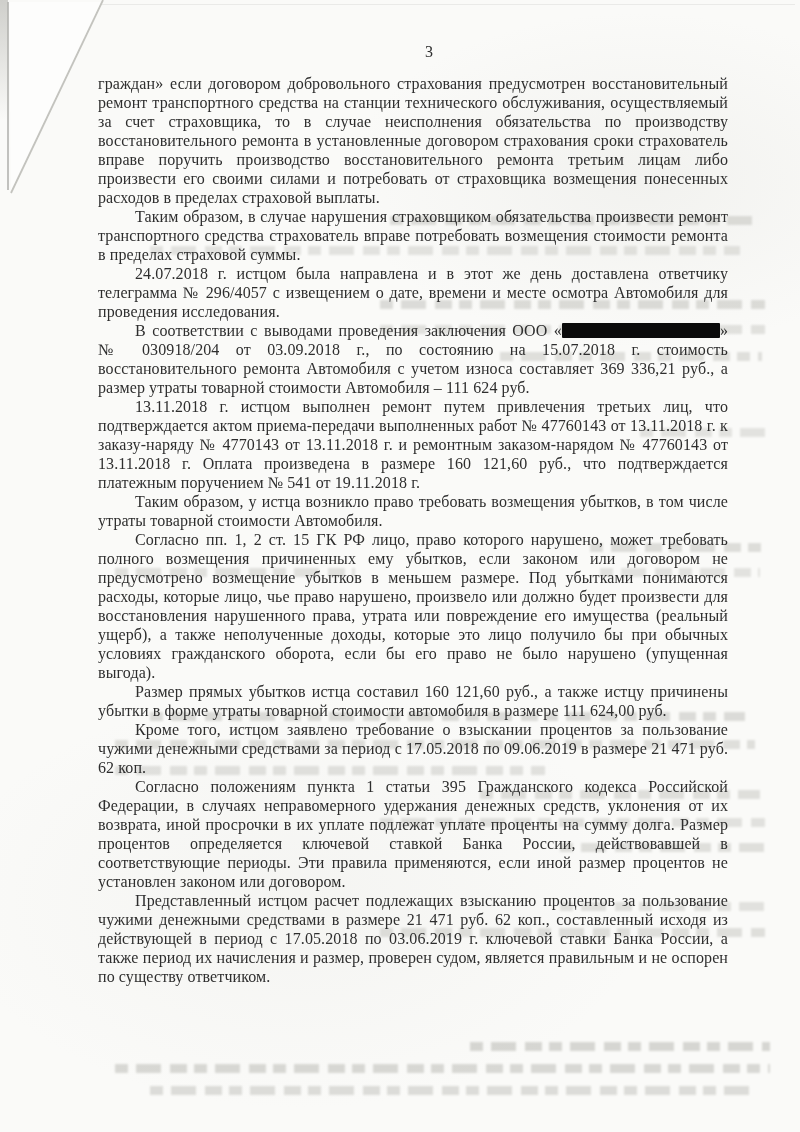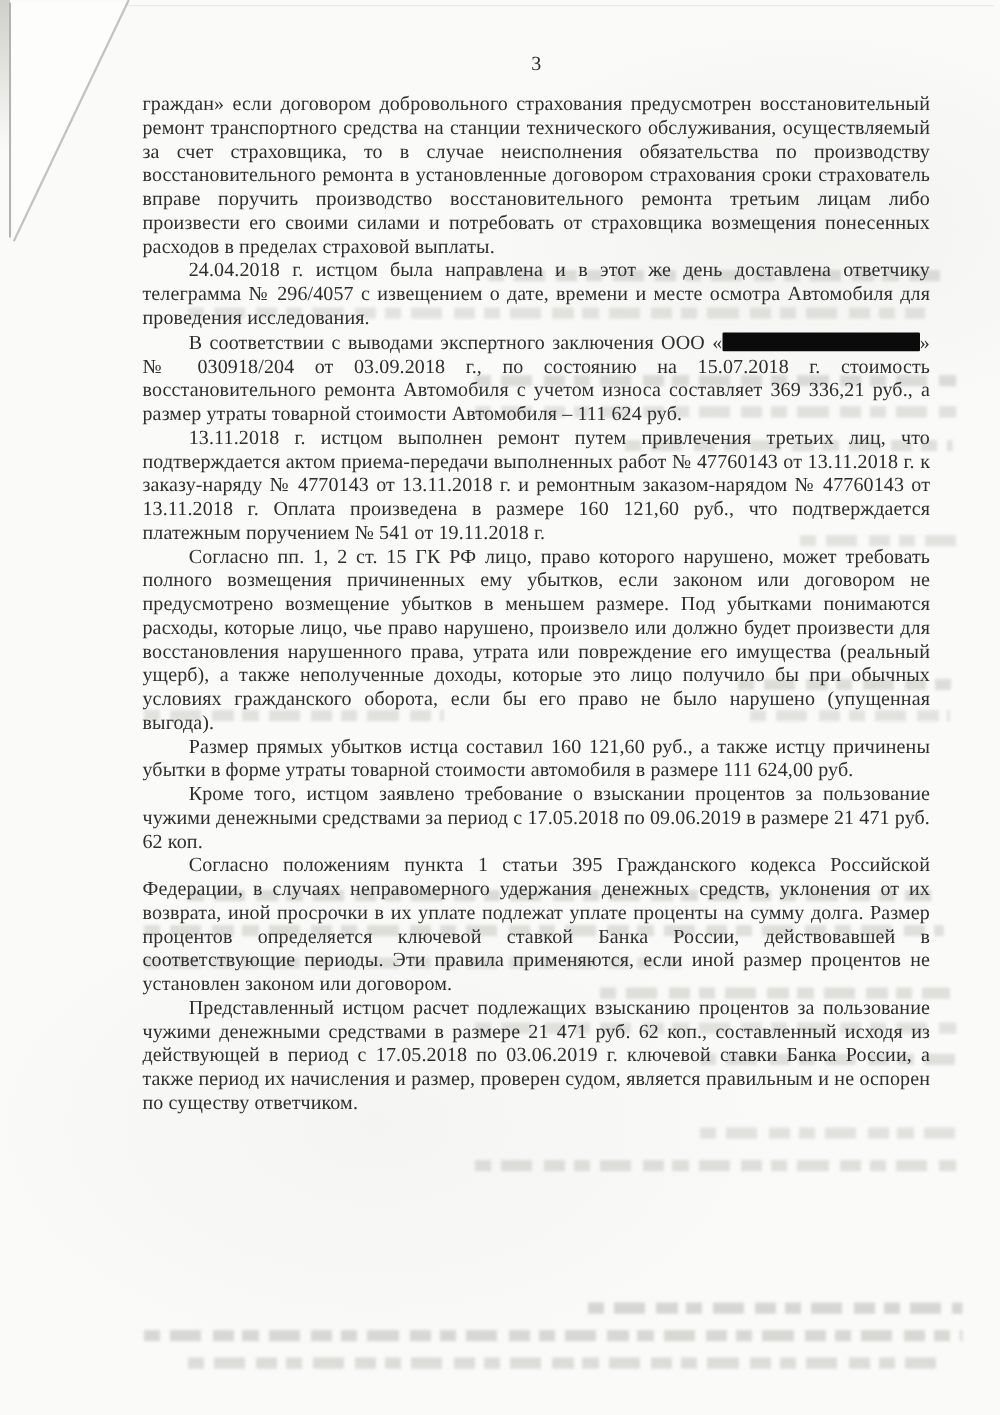--- a/index.html
+++ b/index.html
@@ -10,21 +10,21 @@
       radial-gradient(ellipse 500px 300px at 300px 900px, rgba(210,210,204,.14), rgba(0,0,0,0) 70%),
       #fafaf8;
     font-family:"Liberation Serif","DejaVu Serif",serif;
     color:#2e2e2e;
   }
   .top-edge-line{position:absolute;left:95px;top:4px;width:700px;height:1px;background:#dddddad9;opacity:.65;}
   .left-edge-shade{position:absolute;left:0;top:0;width:8px;height:120px;
     background:linear-gradient(180deg,#cfcfcb, rgba(207,207,203,0));}
   .pageno{position:absolute;top:43px;left:114px;width:630px;text-align:center;font-size:16px;}
   .body-text{
-    position:absolute;top:74px;left:114px;width:630px;
+    position:absolute;top:74px;left:98px;width:630px;
     font-size:16px;line-height:19px;text-align:justify;letter-spacing:.1px;
   }
   .body-text p{margin:0;text-indent:37px;}
   .body-text p.no-indent{text-indent:0;}
   .redaction{
     display:inline-block;width:158px;height:15px;background:#0b0b0b;
     vertical-align:baseline;transform:translateY(2px);border-radius:1px;
   }
   .bleed{
     position:absolute;height:9px;filter:blur(1.2px);pointer-events:none;
@@ -66,23 +66,25 @@
   <div class="bleed" style="left:560px;top:902px;width:205px;opacity:.27"></div>
   <div class="bleed" style="left:380px;top:928px;width:385px;opacity:.3"></div>
   <div class="bleed" style="left:470px;top:1042px;width:300px;opacity:.4"></div>
   <div class="bleed" style="left:115px;top:1064px;width:655px;opacity:.38"></div>
   <div class="bleed" style="left:150px;top:1086px;width:600px;opacity:.33"></div>
 
   <div class="pageno">3</div>
 
   <div class="body-text">
     <p class="no-indent">граждан» если договором добровольного страхования предусмотрен восстановительный ремонт транспортного средства на станции технического обслуживания, осуществляемый за счет страховщика, то в случае неисполнения обязательства по производству восстановительного ремонта в установленные договором страхования сроки страхователь вправе поручить производство восстановительного ремонта третьим лицам либо произвести его своими силами и потребовать от страховщика возмещения понесенных расходов в пределах страховой выплаты.</p>
-    <p>24.04.2018 г. истцом была направлена и в этот же день доставлена ответчику телеграмма № 296/4057 с извещением о дате, времени и месте осмотра Автомобиля для проведения исследования.</p>
-    <p><span>В соответствии с выводами экспертного заключения ООО «</span><span class="redaction"></span><span>» № 030918/204 от 03.09.2018 г., по состоянию на 15.07.2018 г. стоимость восстановительного ремонта Автомобиля с учетом износа составляет 369 336,21 руб., а размер утраты товарной стоимости Автомобиля – 111 624 руб.</span></p>
+    <p>Таким образом, в случае нарушения страховщиком обязательства произвести ремонт транспортного средства страхователь вправе потребовать возмещения стоимости ремонта в пределах страховой суммы.</p>
+    <p>24.07.2018 г. истцом была направлена и в этот же день доставлена ответчику телеграмма № 296/4057 с извещением о дате, времени и месте осмотра Автомобиля для проведения исследования.</p>
+    <p><span>В соответствии с выводами проведения заключения ООО «</span><span class="redaction"></span><span>» № 030918/204 от 03.09.2018 г., по состоянию на 15.07.2018 г. стоимость восстановительного ремонта Автомобиля с учетом износа составляет 369 336,21 руб., а размер утраты товарной стоимости Автомобиля – 111 624 руб.</span></p>
     <p>13.11.2018 г. истцом выполнен ремонт путем привлечения третьих лиц, что подтверждается актом приема-передачи выполненных работ № 47760143 от 13.11.2018 г. к заказу-наряду № 4770143 от 13.11.2018 г. и ремонтным заказом-нарядом № 47760143 от 13.11.2018 г. Оплата произведена в размере 160 121,60 руб., что подтверждается платежным поручением № 541 от 19.11.2018 г.</p>
+    <p>Таким образом, у истца возникло право требовать возмещения убытков, в том числе утраты товарной стоимости Автомобиля.</p>
     <p>Согласно пп. 1, 2 ст. 15 ГК РФ лицо, право которого нарушено, может требовать полного возмещения причиненных ему убытков, если законом или договором не предусмотрено возмещение убытков в меньшем размере. Под убытками понимаются расходы, которые лицо, чье право нарушено, произвело или должно будет произвести для восстановления нарушенного права, утрата или повреждение его имущества (реальный ущерб), а также неполученные доходы, которые это лицо получило бы при обычных условиях гражданского оборота, если бы его право не было нарушено (упущенная выгода).</p>
     <p>Размер прямых убытков истца составил 160 121,60 руб., а также истцу причинены убытки в форме утраты товарной стоимости автомобиля в размере 111 624,00 руб.</p>
     <p>Кроме того, истцом заявлено требование о взыскании процентов за пользование чужими денежными средствами за период с 17.05.2018 по 09.06.2019 в размере 21 471 руб. 62 коп.</p>
     <p>Согласно положениям пункта 1 статьи 395 Гражданского кодекса Российской Федерации, в случаях неправомерного удержания денежных средств, уклонения от их возврата, иной просрочки в их уплате подлежат уплате проценты на сумму долга. Размер процентов определяется ключевой ставкой Банка России, действовавшей в соответствующие периоды. Эти правила применяются, если иной размер процентов не установлен законом или договором.</p>
     <p>Представленный истцом расчет подлежащих взысканию процентов за пользование чужими денежными средствами в размере 21 471 руб. 62 коп., составленный исходя из действующей в период с 17.05.2018 по 03.06.2019 г. ключевой ставки Банка России, а также период их начисления и размер, проверен судом, является правильным и не оспорен по существу ответчиком.</p>
   </div>
 
 </div>
 
 </body></html>

